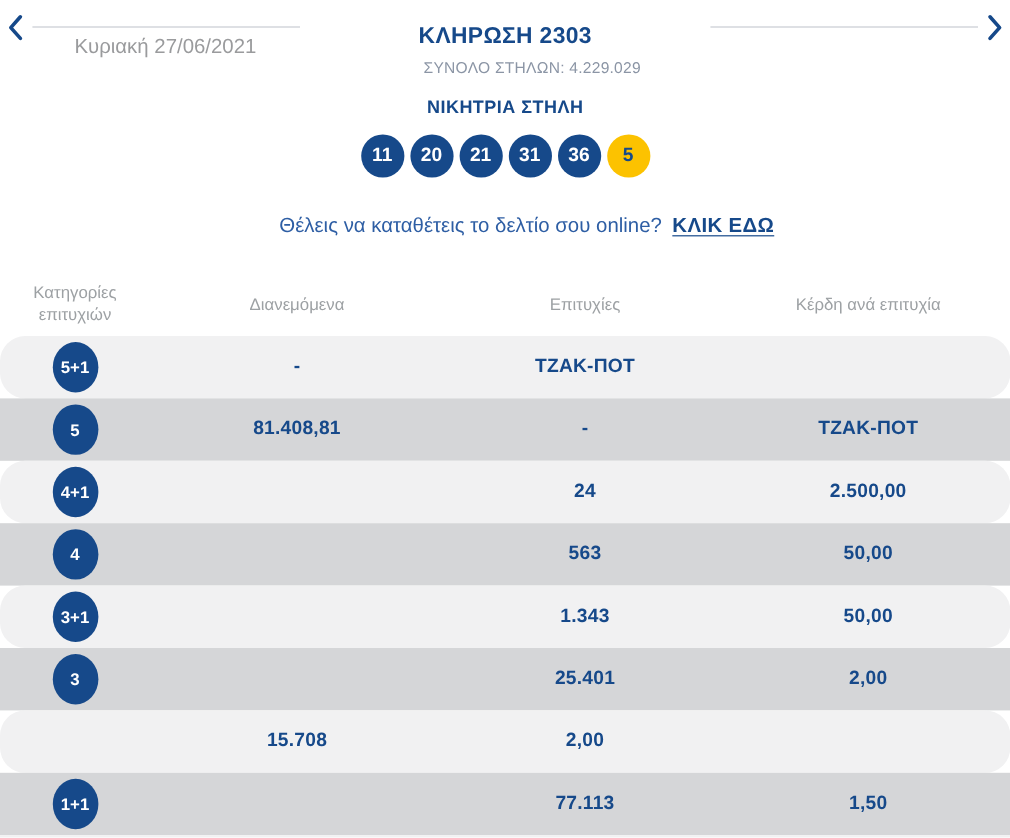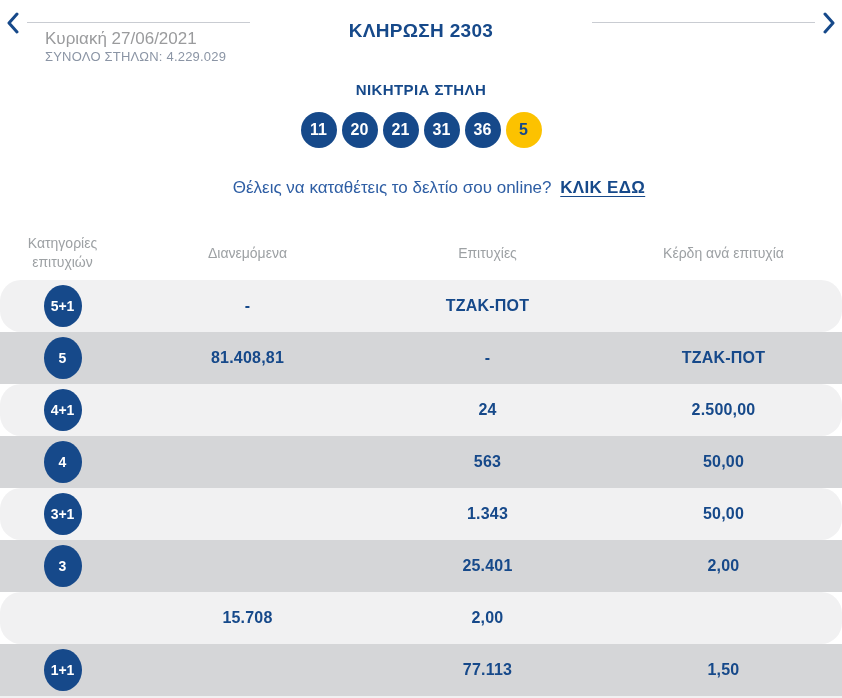--- a/index.html
+++ b/index.html
@@ -22,36 +22,36 @@
   }
   .page{width:842px;height:698px;position:relative;}
 
   
   .hdr{position:relative;height:60px;}
   .hdr .title{
     text-align:center;padding-top:20px;font-size:19px;font-weight:bold;
     color:var(--brand);letter-spacing:.3px;
   }
   .hdr .subtitle{
-    margin-top:7px;font-size:13px;color:var(--subGray);
+    text-align:center;margin-top:7px;font-size:13px;color:var(--subGray);
     letter-spacing:.2px;
     padding-left:45px;
   }
   .navbtn{
     position:absolute;top:12px;width:22px;height:24px;
     background:none;border:none;cursor:pointer;padding:0;
     display:flex;align-items:center;justify-content:center;
   }
   .navbtn.prev{left:2px;}
   .navbtn.next{right:2px;}
   .hline{position:absolute;top:22px;height:1px;background:var(--line);}
   .hline.left{left:27px;width:223px;}
   .hline.right{right:27px;width:223px;}
   .date{
-    position:absolute;left:45px;top:29px;font-size:17px;color:var(--dateGray);
+    position:absolute;left:62px;top:29px;font-size:17px;color:var(--dateGray);
   }
 
   
   .win-label{
     margin-top:22px;text-align:center;font-size:15px;font-weight:bold;
     color:var(--brand);letter-spacing:.4px;height:15px;line-height:15px;
   }
   .numbers{
     margin-top:15px;height:36px;display:flex;justify-content:center;align-items:center;
   }

